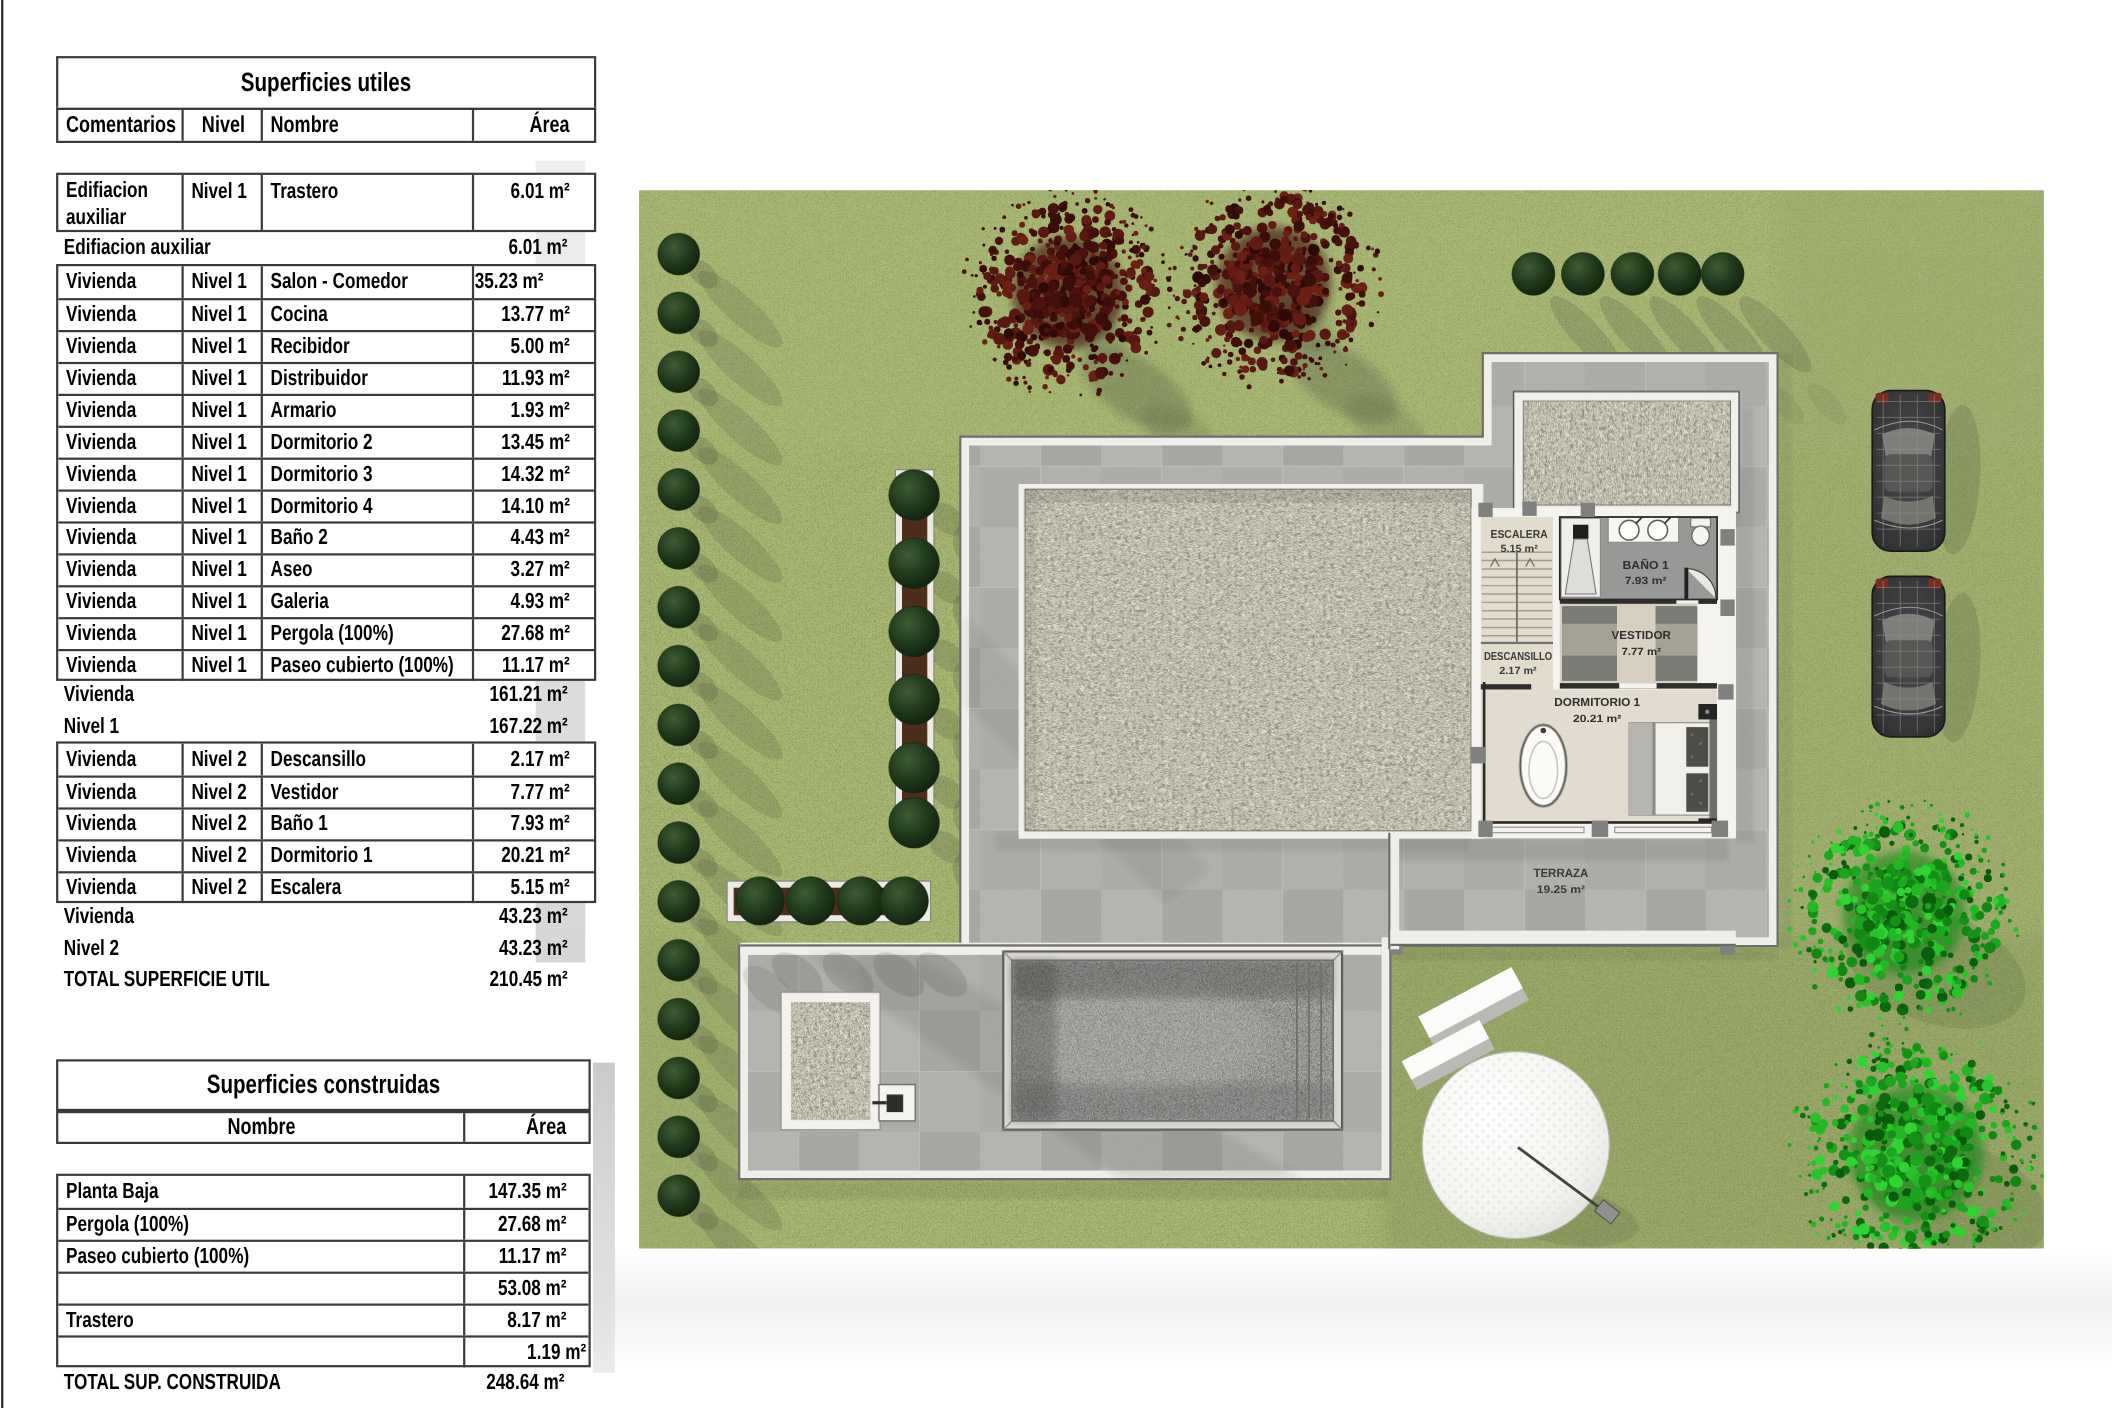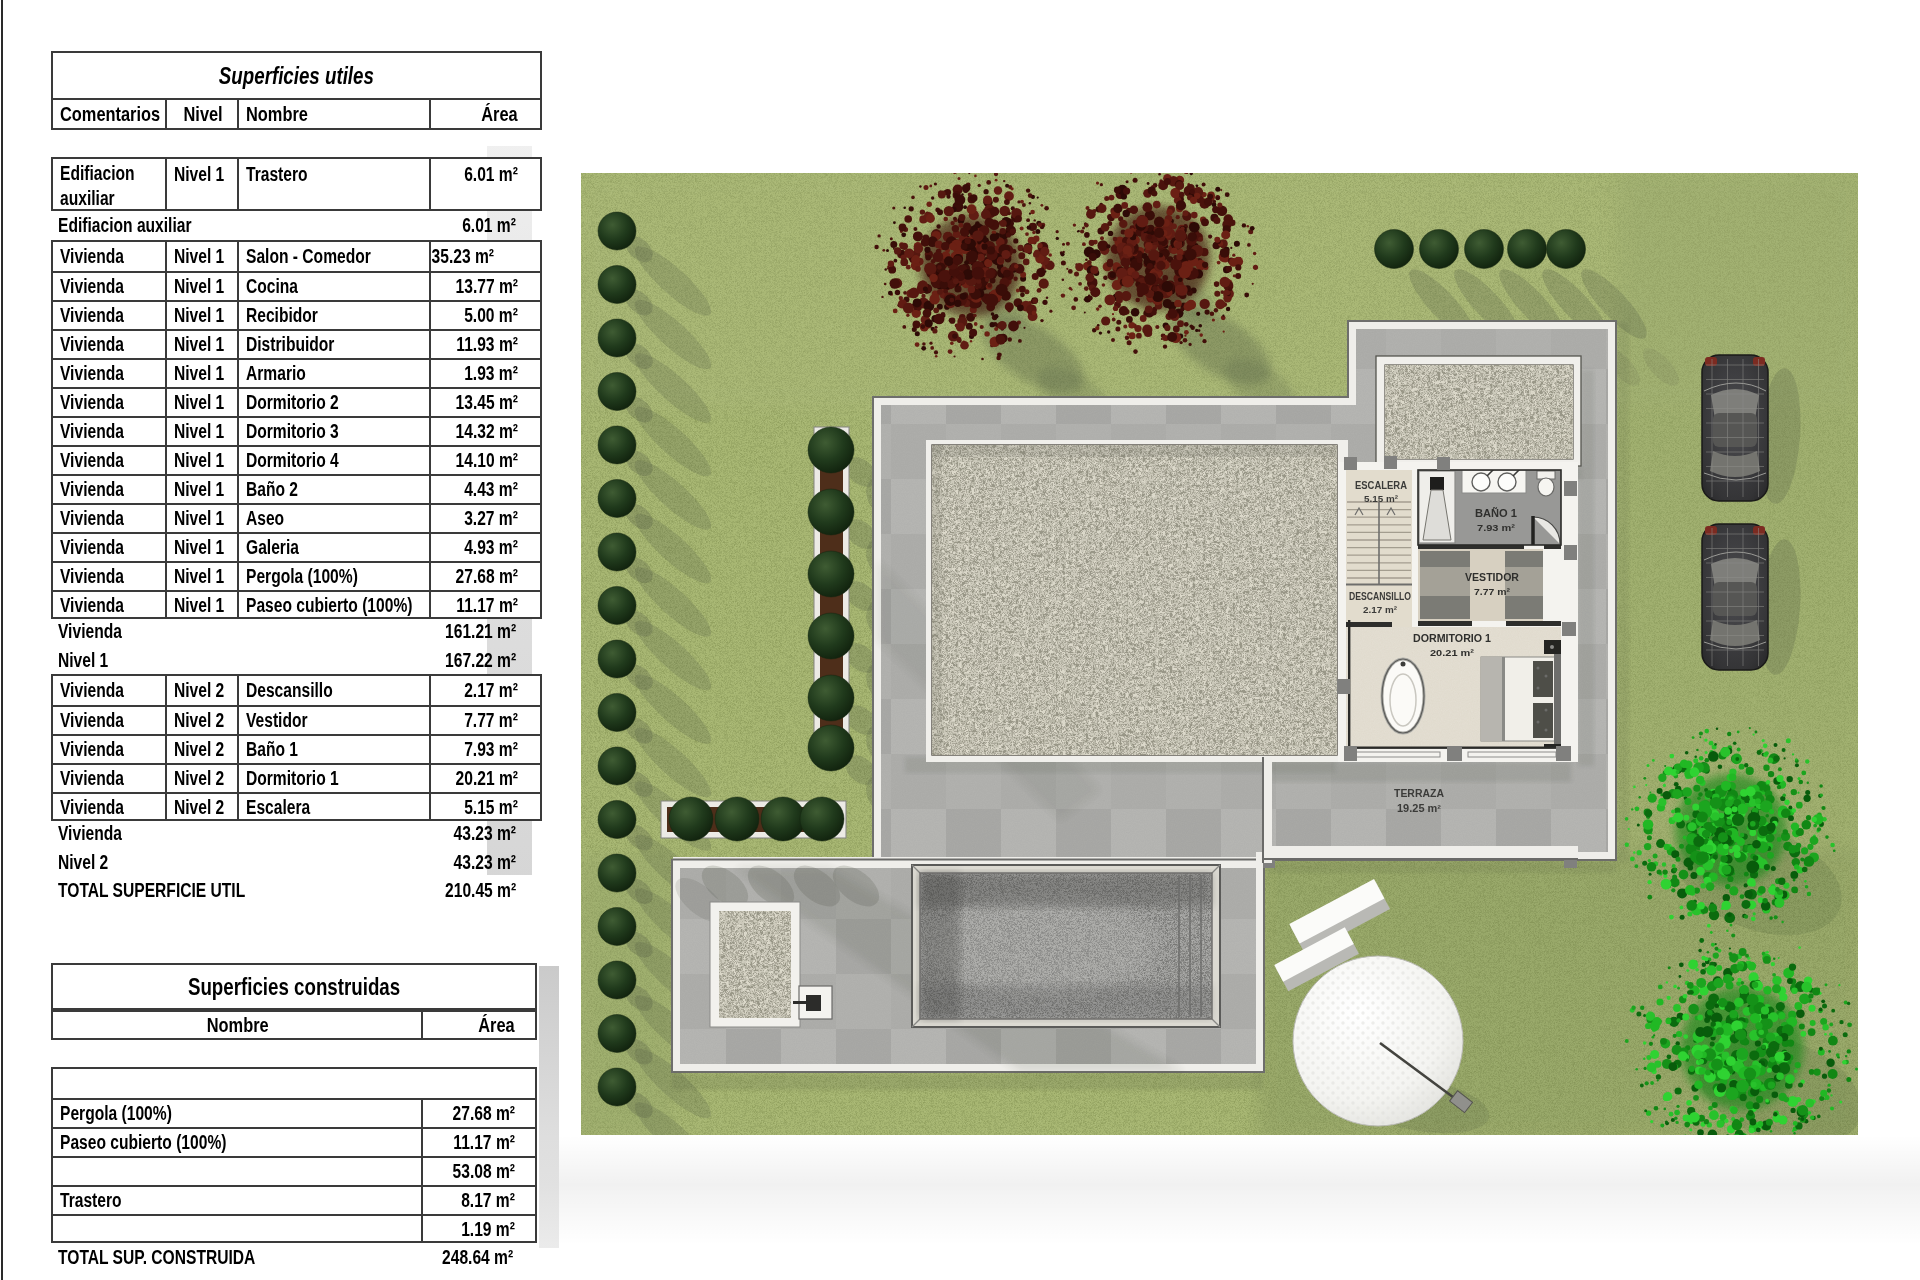--- a/index.html
+++ b/index.html
@@ -2879,21 +2879,21 @@
 <rect x="540" y="1135" width="1380" height="110" fill="url(#fadeB)"></rect>
 </svg>
 
 <div class="abs" style="left:1px;top:0;width:2px;height:1280px;background:#2a2a2a;"></div>
 
 <div class="abs" style="left:487px;top:146px;width:45px;height:729px;background:linear-gradient(180deg,#ededed 0%,#dcdcdc 40%,#cfcfcf 100%);opacity:.85;"></div>
 
 <div class="abs" style="left:539px;top:966px;width:20px;height:282px;background:linear-gradient(180deg,#bdbdbd,#e6e6e6);opacity:.8;"></div>
 
 <div class="box" style="left:51px;top:51px;width:491px;height:49px;">
-  <div class="cell cc" style="left:0;right:0;font-style:italic;">
+  <div class="cell cc" style="left:0;right:0;">
       <span class="t tc big">Superficies utiles</span>
     </div>
 </div>
 
 <div class="box" style="left:51px;top:98px;width:491px;height:32px;">
   <div class="cell cl" style="left:0;width:114px;">
       <span class="t" style="font-size:21px;">Comentarios</span>
     </div>
   <div class="cell cc" style="left:114px;width:72px;">
       <span class="t tc" style="font-size:21px;">Nivel</span>
@@ -3303,20 +3303,29 @@
   <div class="cell cc" style="left:0;width:370px;">
       <span class="t tc" style="font-size:21px;">Nombre</span>
     </div>
   <div class="cell cr" style="left:370px;width:116px;">
       <span class="t tr" style="font-size:21px;">Área</span>
     </div>
   <div class="vline" style="left:368px;"></div>
 </div>
 
 <div class="box" style="left:51px;top:1067px;width:486px;height:176px;">
+    <div class="row" style="top:0px;height:29px;">
+      <div class="cell cl" style="left:0px;width:370px;">
+        <span class="t">Planta Baja</span>
+      </div>
+      <div class="cell cr" style="left:370px;width:116px;">
+        <span class="t tr">147.35 m²</span>
+      </div>
+      <div class="vline" style="left:368px;"></div>
+    </div>
     <div class="row" style="top:29px;height:29px;border-top:2px solid #3a3a3a;">
       <div class="cell cl" style="left:0px;width:370px;">
         <span class="t">Pergola (100%)</span>
       </div>
       <div class="cell cr" style="left:370px;width:116px;">
         <span class="t tr">27.68 m²</span>
       </div>
       <div class="vline" style="left:368px;"></div>
     </div>
     <div class="row" style="top:58px;height:29px;border-top:2px solid #3a3a3a;">
@@ -3337,21 +3346,21 @@
     <div class="row" style="top:116px;height:29px;border-top:2px solid #3a3a3a;">
       <div class="cell cl" style="left:0px;width:370px;">
         <span class="t">Trastero</span>
       </div>
       <div class="cell cr" style="left:370px;width:116px;">
         <span class="t tr">8.17 m²</span>
       </div>
       <div class="vline" style="left:368px;"></div>
     </div>
     <div class="row" style="top:145px;height:29px;border-top:2px solid #3a3a3a;">
-      <div class="cell cr" style="left:370px;width:116px;">
+      <div class="cell cr" style="left:388px;width:116px;">
         <span class="t tr">1.19 m²</span>
       </div>
       <div class="vline" style="left:368px;"></div>
     </div>
   </div>
 
 <div class="abs" style="left:51px;top:1243px;width:486px;height:29px;">
   <div class="cell cl" style="left:0;right:0;">
       <span class="t">TOTAL SUP. CONSTRUIDA</span>
     </div>

